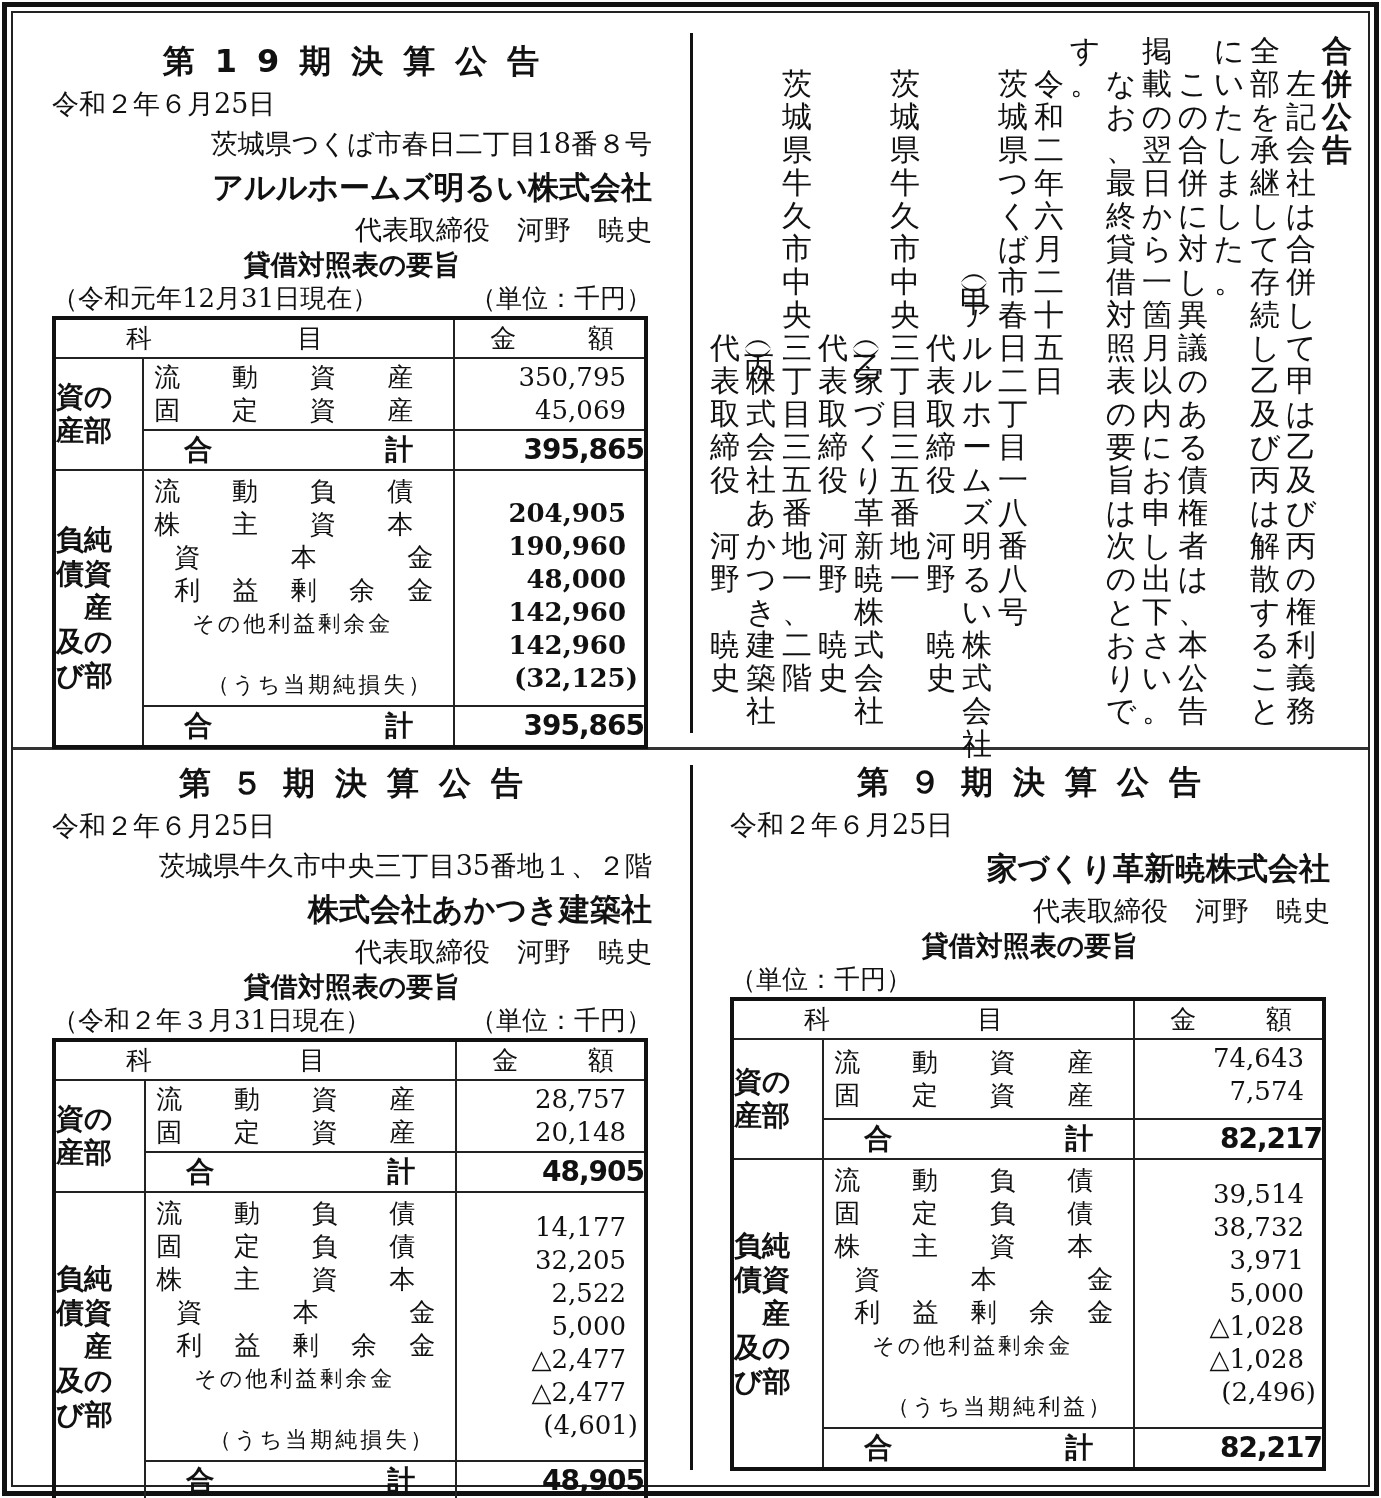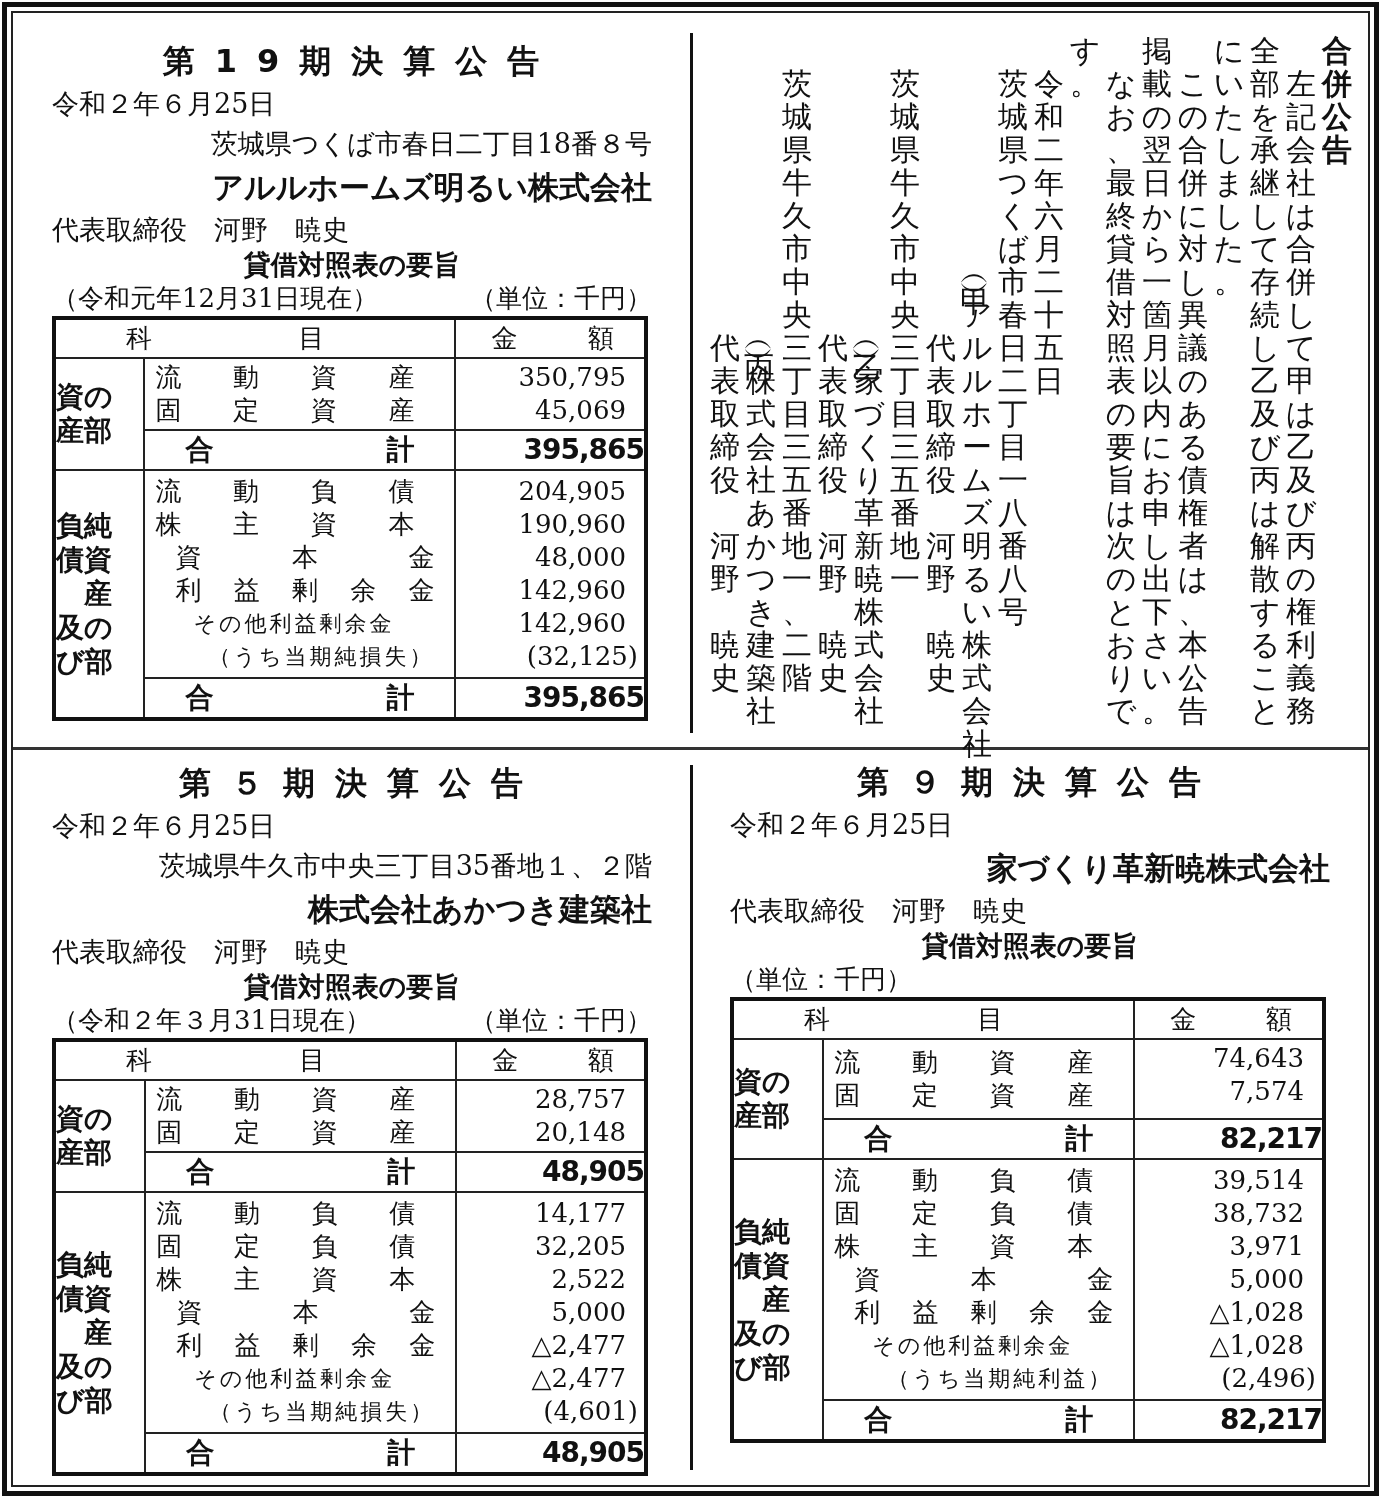--- a/index.html
+++ b/index.html
@@ -10,37 +10,37 @@
   .frame-inner { position: absolute; left: 11px; top: 11px; width: 1359px; height: 1476px; border: 2px solid #222; }
 
   .vdiv { position: absolute; left: 690px; width: 3px; background: #111; }
   .hdiv { position: absolute; left: 13px; top: 747px; width: 1355px; height: 3px; background: #333; }
 
   .notice { position: absolute; width: 600px; }
   .notice .title { font-family: "DejaVu Sans", "Liberation Sans", sans-serif; font-weight: bold; font-size: 32px; text-align: center; letter-spacing: 20px; height: 46px; line-height: 46px; padding-left: 18px; }
   .notice .date { font-size: 27px; height: 40px; line-height: 40px; }
   .notice .addr { font-size: 27px; height: 40px; line-height: 40px; text-align: right; }
   .notice .company { font-family: "DejaVu Sans", "Liberation Sans", sans-serif; font-weight: bold; font-size: 31px; height: 46px; line-height: 46px; text-align: right; }
-  .notice .rep { font-size: 27px; height: 40px; line-height: 40px; text-align: left; white-space: pre; }
+  .notice .rep { font-size: 27px; height: 40px; line-height: 40px; text-align: right; white-space: pre; }
   .notice .bs-title { font-family: "DejaVu Sans", "Liberation Sans", sans-serif; font-weight: bold; font-size: 27px; text-align: center; height: 30px; line-height: 30px; }
   .notice .asof { display: flex; justify-content: space-between; font-size: 26px; height: 36px; line-height: 36px; }
 
   table.bs { border-collapse: collapse; width: 596px; border: 4px solid #111; font-size: 26px; }
   table.bs td { border: 2px solid #222; padding: 0; vertical-align: middle; }
   table.bs .hdr td { height: 40px; }
   .hdr-left { display: flex; justify-content: space-between; padding: 0 130px 0 70px; }
   .hdr-right { display: flex; justify-content: space-between; padding: 0 30px 0 35px; }
   .sec { width: 106px; font-family: "DejaVu Sans", "Liberation Sans", sans-serif; font-weight: bold; font-size: 28px; line-height: 32px; }
   .items { width: 283px; }
   .amts { width: 207px; text-align: right; }
   .row { height: 33px; line-height: 33px; white-space: nowrap; }
   .item-row { display: flex; justify-content: space-between; padding: 0 40px 0 10px; }
   .item-row.indent { padding: 0 20px 0 30px; }
   .item-row.sub { padding: 0 20px 0 48px; font-size: 22px; letter-spacing: 3px; justify-content: flex-start; }
-  .item-row.sub2 { padding: 0 20px 0 63px; font-size: 22px; letter-spacing: 3px; justify-content: flex-start; }
+  .item-row.sub2 { padding: 0 20px 0 63px; font-size: 22px; letter-spacing: 3px; justify-content: flex-start; margin-top: 28px; }
   .amt { padding-right: 18px; }
   .amt.paren { padding-right: 6px; }
   .total-row { height: 38px; line-height: 38px; font-family: "DejaVu Sans", "Liberation Sans", sans-serif; font-weight: bold; font-size: 28px; }
   .total-label { display: flex; justify-content: space-between; padding: 0 40px 0 40px; }
   .total-amt { text-align: right; padding-right: 18px; letter-spacing: -1px; }
 
   
   .merger { position: absolute; left: 705px; top: 34px; width: 650px; height: 700px; }
   .vcol { position: absolute; top: 0; width: 36px; font-size: 30px; line-height: 33px; text-align: center; }
   .vcol span { display: block; height: 33px; }
@@ -153,21 +153,21 @@
               <span>余</span>
               <span>金</span>
             </div>
             <div class="row item-row sub">
               <span>その他利益剰余金</span>
             </div>
             <div class="row item-row sub2">
               <span>（うち当期純損失）</span>
             </div>
           </td>
-      <td class="amts liab-amts" style="padding-top: 4px; padding-bottom: 4px;">
+      <td class="amts liab-amts" style="padding-top: 20px; padding-bottom: 4px; font-weight: bold;">
             <div class="row amt">204,905</div>
             <div class="row amt">190,960</div>
             <div class="row amt">48,000</div>
             <div class="row amt">142,960</div>
             <div class="row amt">142,960</div>
             <div class="row amt paren">(32,125)</div>
           </td>
     </tr>
     <tr class="total-row">
       <td>

